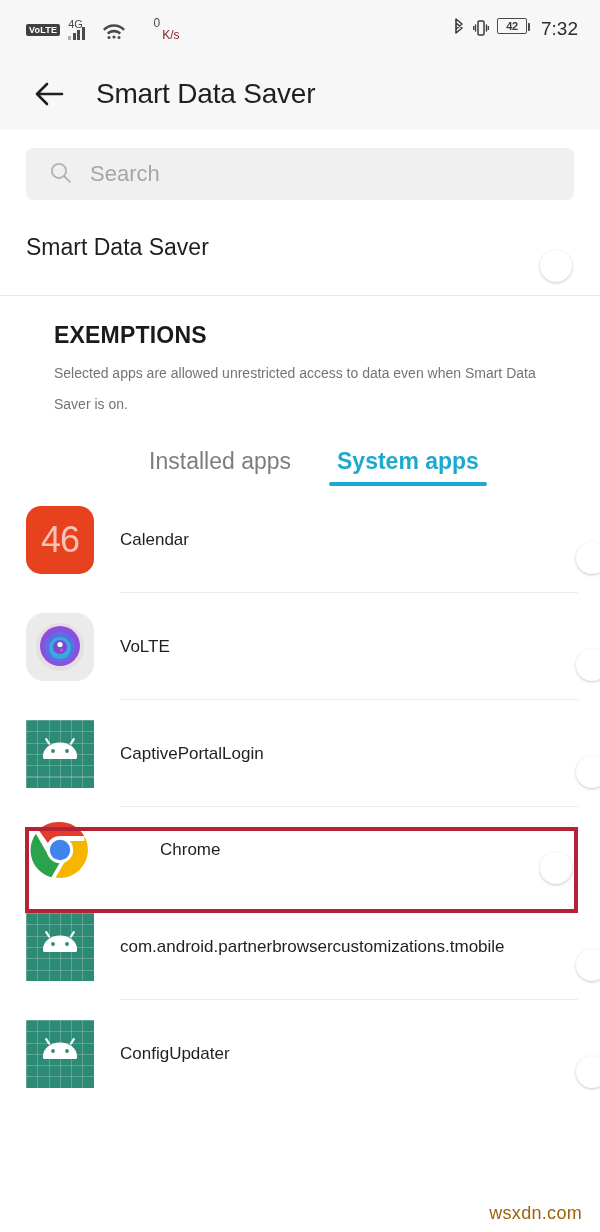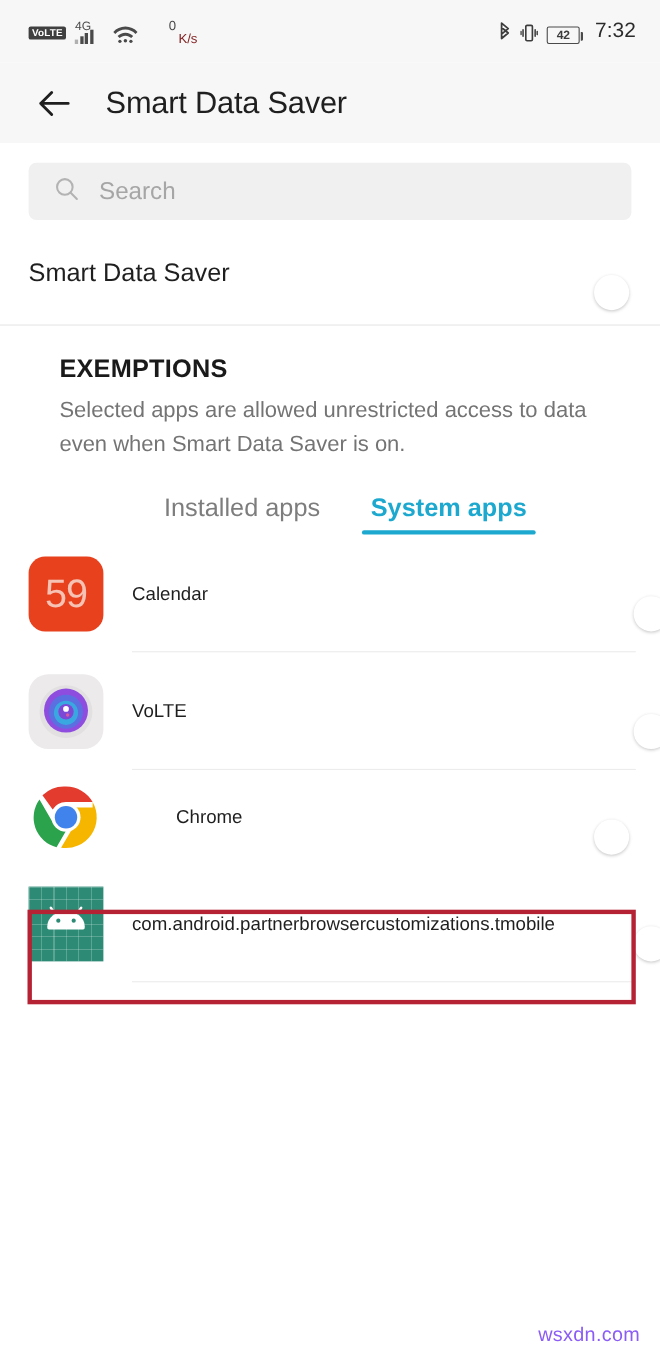--- a/index.html
+++ b/index.html
@@ -12,21 +12,21 @@
   .phone { position:relative; width:600px; height:1232px; background:#fff; }
 
   
   .statusbar {
     height:57px; background:#f7f7f7;
     display:flex; align-items:center;
     padding:0 22px 0 26px;
     position:relative;
   }
   .sb-left { display:flex; align-items:flex-start; gap:8px; }
-  .sb-right { margin-left:auto; display:flex; align-items:flex-end; gap:8px; }
+  .sb-right { margin-left:auto; display:flex; align-items:flex-start; gap:8px; }
 
   .volte {
     background:#404040; color:#fff; font-size:9px; font-weight:bold;
     padding:1px 3px; border-radius:2px; letter-spacing:.2px;
     line-height:10px; margin-top:9px;
   }
   .signal { position:relative; width:26px; height:22px; margin-top:5px; }
   .signal .g4 { position:absolute; top:-1px; left:0; font-size:11px; color:#4a4a4a; line-height:11px; }
   .signal .bars { position:absolute; bottom:2px; left:0; display:flex; align-items:flex-end; gap:1.5px; }
   .signal .bars i { display:block; width:3px; background:#4a4a4a; }
@@ -91,21 +91,21 @@
   .switch .knob {
     position:absolute; top:2px; width:32px; height:32px; border-radius:50%;
     background:#fff; box-shadow:0 1px 3px rgba(0,0,0,.22);
   }
   .switch.on .knob { right:2px; }
   .switch.off .knob { left:2px; }
 
   
   .exempt { padding:26px 26px 0 26px;margin-left:28px; }
   .exempt h2 { font-size:23px; color:#1a1a1a; font-weight:bold; letter-spacing:.2px; }
-  .exempt p { font-size:20px; color:#747474; line-height:31px; margin-top:9px; max-width:540px; }
+  .exempt p { font-size:14px; color:#747474; line-height:31px; margin-top:9px; max-width:540px; }
 
   .tabs { display:flex; justify-content:center; gap:30px; margin-top:28px; }
   .tab {
     font-size:23px; padding:0 8px 11px 8px; cursor:pointer;
     color:#7d7d7d; position:relative;text-align:center;
   }
   .tab.active { color:#1da9cf; font-weight:bold; }
   .tab.active::after {
     content:""; position:absolute; left:0; right:0; bottom:0;
     height:4px; background:#1da9cf; border-radius:2px;
@@ -155,21 +155,21 @@
       repeating-linear-gradient(to bottom, rgba(255,255,255,.22) 0 1px, transparent 1px 11.3px);
   }
   .ic-clock {
     width:68px; height:68px; border-radius:16px; background:#fafafa;
     display:flex; align-items:center; justify-content:center;
     box-shadow:inset 0 0 0 1px #ededed;
   }
 
   .watermark {
     position:absolute; right:18px; bottom:8px;
-    font-size:18px; color:#8b5cf6; letter-spacing:.3px;margin-left:36px;
+    font-size:18px; color:#a16207; letter-spacing:.3px;margin-left:36px;
   }
 </style>
 </head>
 <body>
 
 <div class="phone">
 
   <div class="statusbar">
     <div class="sb-left">
       <span class="volte">VoLTE</span>
@@ -255,21 +255,21 @@
       <div class="tabs">
         <span class="tab">Installed apps</span>
         <span class="tab active">System apps</span>
       </div>
     </div>
 
     <div class="applist">
 
       <div class="approw">
         <span class="icon">
-          <span class="ic-cal">59</span>
+          <span class="ic-cal">46</span>
         </span>
         <span class="name">Calendar</span>
         <span class="sw">
           <span class="switch off"><span class="knob"></span></span>
         </span>
         <span class="sep"></span>
       </div>
 
       <div class="approw">
         <span class="icon">
@@ -285,20 +285,38 @@
             </svg>
           </span>
         </span>
         <span class="name">VoLTE</span>
         <span class="sw">
           <span class="switch off"><span class="knob"></span></span>
         </span>
         <span class="sep"></span>
       </div>
 
+      <div class="approw">
+        <span class="icon">
+          <span class="ic-droid">
+            <span class="grid"></span>
+            <svg viewBox="0 0 44 34" width="44" height="34" style="position:relative">
+              <path d="M11 6.5L8.2 2.2M33 6.5l2.8-4.3" stroke="#ffffff" stroke-width="2.2" stroke-linecap="round"></path>
+              <path d="M5 19c0-7.6 7.6-13.5 17-13.5S39 11.4 39 19v1.5c0 .8-.7 1.5-1.5 1.5h-31C5.7 22 5 21.3 5 20.5V19z" fill="#ffffff"></path>
+              <circle cx="15" cy="14" r="1.9" fill="#2d8a75"></circle>
+              <circle cx="29" cy="14" r="1.9" fill="#2d8a75"></circle>
+            </svg>
+          </span>
+        </span>
+        <span class="name">CaptivePortalLogin</span>
+        <span class="sw">
+          <span class="switch off"><span class="knob"></span></span>
+        </span>
+        <span class="sep"></span>
+      </div>
 
       <div class="approw" style="min-height:86px;gap:40px;">
         <span class="icon">
           <svg viewBox="0 0 68 68" width="68" height="68">
             <circle cx="34" cy="34" r="28" fill="#ffffff"></circle>
             <path d="M34 6a28 28 0 0 1 24.2 14H34a14 14 0 0 0-12.1 7L12.6 14A27.9 27.9 0 0 1 34 6z" fill="#e33b2e"></path>
             <path d="M9.9 17.8 22 38.8a14 14 0 0 0 12.2 7.1l-8.8 15.4A28 28 0 0 1 9.9 17.8z" fill="#2ba24c"></path>
             <path d="M58.2 20A28 28 0 0 1 29.5 61.6L41.7 41a14 14 0 0 0 .1-14.1c-.4-.7-.8-1.3-1.3-1.9h17.7z" fill="#f6b600"></path>
             <circle cx="34" cy="34" r="13.2" fill="#ffffff"></circle>
             <circle cx="34" cy="34" r="10.2" fill="#4083ed"></circle>
@@ -323,20 +341,37 @@
             </svg>
           </span>
         </span>
         <span class="name">com.android.partnerbrowsercustomizations.tmobile</span>
         <span class="sw">
           <span class="switch off"><span class="knob"></span></span>
         </span>
         <span class="sep"></span>
       </div>
 
+      <div class="approw">
+        <span class="icon">
+          <span class="ic-droid">
+            <span class="grid"></span>
+            <svg viewBox="0 0 44 34" width="44" height="34" style="position:relative">
+              <path d="M11 6.5L8.2 2.2M33 6.5l2.8-4.3" stroke="#ffffff" stroke-width="2.2" stroke-linecap="round"></path>
+              <path d="M5 19c0-7.6 7.6-13.5 17-13.5S39 11.4 39 19v1.5c0 .8-.7 1.5-1.5 1.5h-31C5.7 22 5 21.3 5 20.5V19z" fill="#ffffff"></path>
+              <circle cx="15" cy="14" r="1.9" fill="#2d8a75"></circle>
+              <circle cx="29" cy="14" r="1.9" fill="#2d8a75"></circle>
+            </svg>
+          </span>
+        </span>
+        <span class="name">ConfigUpdater</span>
+        <span class="sw">
+          <span class="switch off"><span class="knob"></span></span>
+        </span>
+      </div>
 
     </div>
   </div>
 
   <div class="highlight" style="top:827px; height:86px;"></div>
 
   <span class="watermark">wsxdn.com</span>
 </div>
 
 </body></html>

